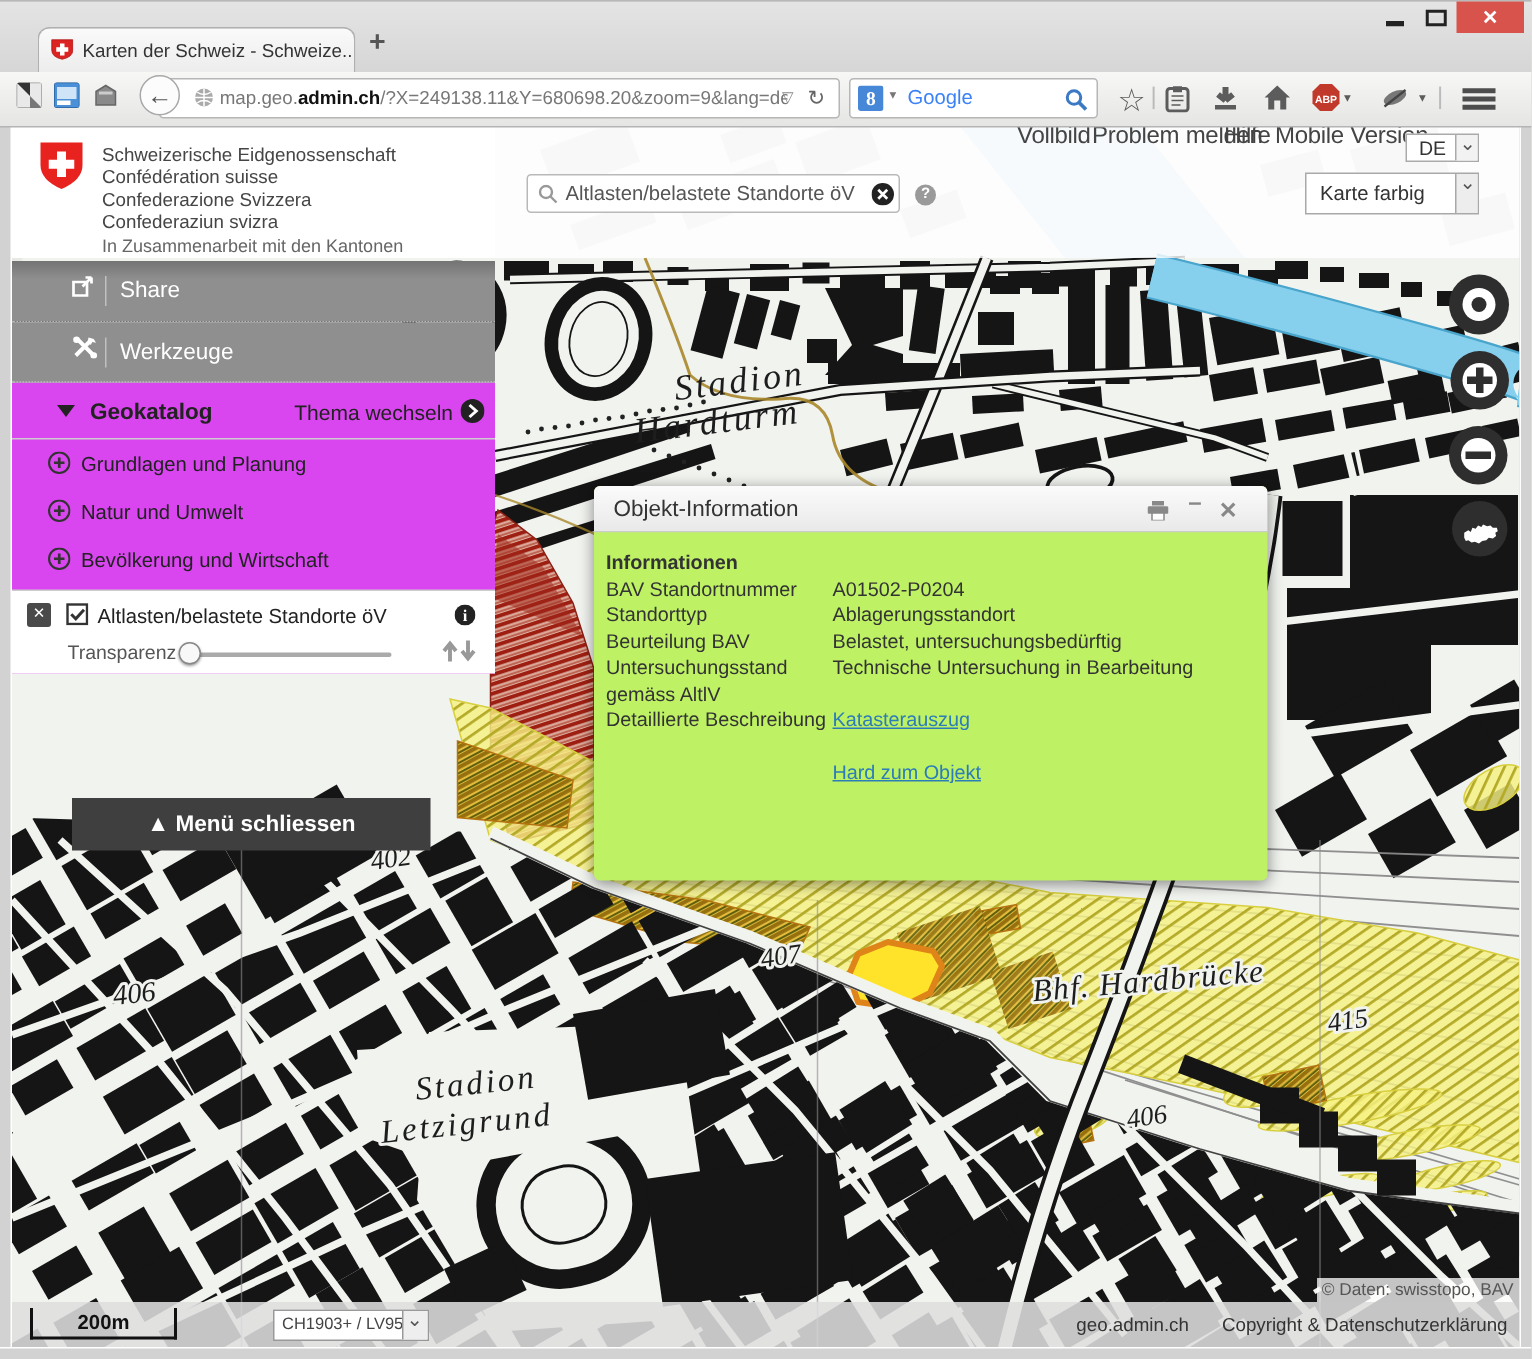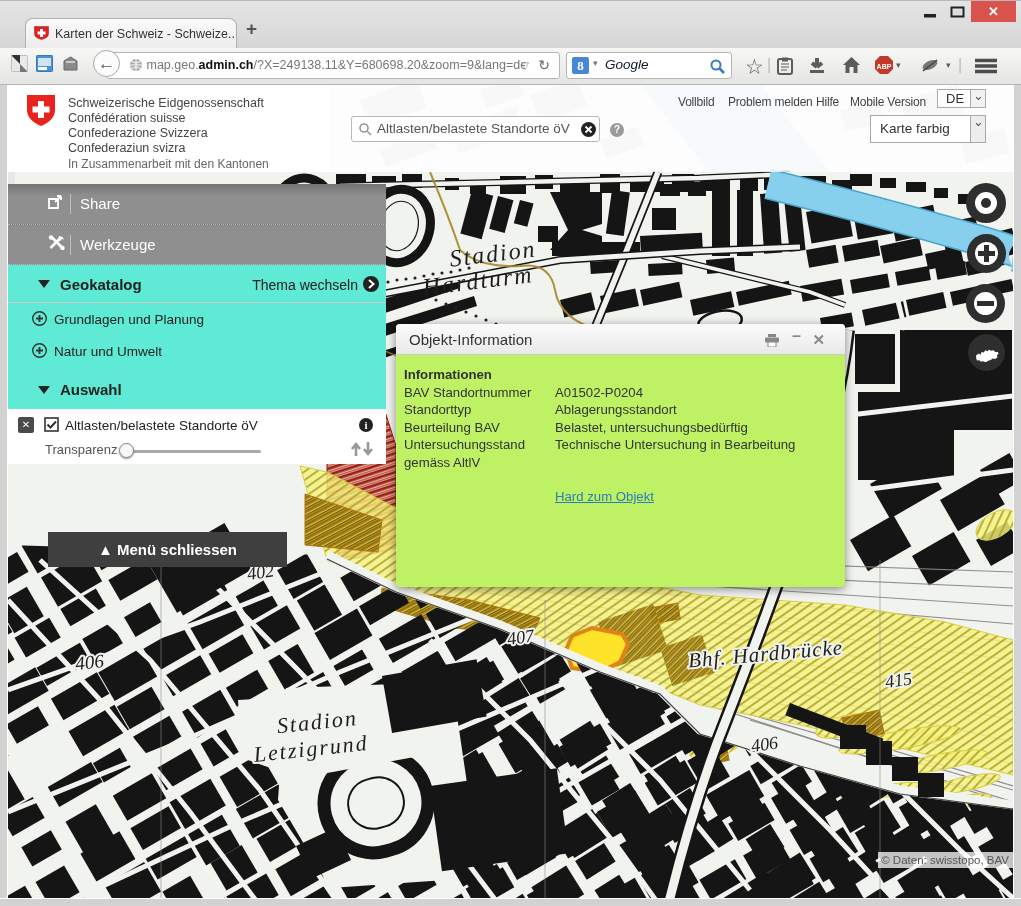--- a/index.html
+++ b/index.html
@@ -22,37 +22,37 @@
   background:#fcfcfc; border:1px solid #a8a8a8; color:#555; text-align:center; font-size:17px; line-height:25px; z-index:2; }
 #urlbar { position:absolute; left:106px; top:4px; width:454px; height:27px; background:#fff;
   border:1px solid #b6b6b6; border-radius:3px; font-size:12.5px; line-height:25px; color:#888; white-space:nowrap; overflow:hidden; }
 #searchbar { position:absolute; left:566px; top:4px; width:166px; height:27px; background:#fff;
   border:1px solid #b6b6b6; border-radius:3px; }
 .tbbtn { position:absolute; top:9px; color:#5c5c5c; font-size:16px; }
 #pagehead { position:absolute; left:8px; top:84px; width:322px; height:88px; background:#fff; }
 #headfade { position:absolute; left:330px; top:84px; width:683px; height:88px; background:rgba(255,255,255,0.8); }
 #logo { position:absolute; left:26px; top:94px; }
 .hl { position:absolute; left:68px; font-size:12.5px; color:#454545; font-weight:500; white-space:nowrap; }
-.hlink { position:absolute; top:95px; font-size:12px; letter-spacing:-0.2px; color:#444; white-space:nowrap; }
+.hlink { position:absolute; top:82px; font-size:16px; letter-spacing:-0.2px; color:#444; white-space:nowrap; }
 #dd-de { position:absolute; left:937px; top:89px; width:49px; height:19px; background:#fff; border:1px solid #aaa; font-size:13px; color:#333; }
 #dd-de .chev { position:absolute; right:0; top:0; width:15px; height:17px; border-left:1px solid #aaa; background:#f2f2f2; }
 #searchfield { position:absolute; left:351px; top:116px; width:249px; height:26px; background:#fff;
   border:1px solid #b9b9b9; border-radius:3px; font-size:13.5px; color:#555; line-height:24px; }
 #helpbtn { position:absolute; left:610px; top:123px; width:14px; height:14px; border-radius:50%; background:#9a9a9a;
   color:#fff; font-size:10px; text-align:center; line-height:14px; font-weight:bold; }
 #dd-karte { position:absolute; left:870px; top:115px; width:116px; height:28px; background:#fff; border:1px solid #a8a8a8; font-size:13.5px; color:#333; }
 #dd-karte .chev { position:absolute; right:0; top:0; width:15px; height:26px; border-left:1px solid #a8a8a8; background:#ededed; }
 .chev:after { content:"\2304"; position:absolute; left:2px; top:-2px; color:#555; font-size:13px; }
-#sidebar { position:absolute; left:8px; top:184px; width:378px; }
+#sidebar { position:absolute; left:8px; top:174px; width:322px; }
 .graybtn { position:relative; height:40.6px; background:#8f8f8f; color:#fff; font-size:15px;
   border-bottom:1px dotted #b5b5b5; line-height:40px; }
 .graybtn .ic { position:absolute; left:34px; top:0; width:28px; text-align:center; }
 .graybtn .sep { position:absolute; left:62px; top:10px; height:20px; border-left:1px solid #c0c0c0; }
 .graybtn .lb { position:absolute; left:72px; }
-#cat { background:#5eead4; }
+#cat { background:#d946ef; }
 .catrow { position:relative; height:32px; border-bottom:1px solid #d8d8d8; }
 .bold15 { font-size:15px; font-weight:bold; color:#222; }
 #popup { position:absolute; left:396px; top:324px; width:449px; height:263px; background:#bef264;
   border-radius:4px; box-shadow:0 2px 10px rgba(0,0,0,0.45); }
 #popup .tbar { height:31px; background:linear-gradient(#fbfbfb,#e9e9e9); border-bottom:1px solid #ccc;
   border-radius:4px 4px 0 0; position:relative; }
 #popup .tbar .t { position:absolute; left:13px; top:7px; font-size:15px; color:#333; }
 #popup .desc { margin:4px 0 0 0; background:#e4e4e4; padding:5px 4px 6px 8px; font-size:12.9px; letter-spacing:-0.1px; color:#333; line-height:16.5px; }
 #popup table { margin:11px 0 0 8px; font-size:13.2px; color:#333; border-spacing:0; line-height:17.5px; }
 #popup td { vertical-align:top; padding:0; }
@@ -1389,24 +1389,27 @@
             </svg></span>
           <span style="position:absolute;left:46px;top:9px;font-size:13.5px;color:#222">Grundlagen und Planung</span>
         </div>
   <div class="catrow" style="border-bottom:none">
           <span style="position:absolute;left:24px;top:8px"><svg width="15" height="15" viewBox="0 0 15 15">
               <circle cx="7.5" cy="7.5" r="6.8" fill="none" stroke="#333" stroke-width="1.4"></circle>
               <path d="M7.5 4 v7 M4 7.5 h7" stroke="#333" stroke-width="1.8"></path>
             </svg></span>
           <span style="position:absolute;left:46px;top:9px;font-size:13.5px;color:#222">Natur und Umwelt</span>
         </div>
-  <div class="catrow" style="height:42px;border-bottom:none">
-    <span style="position:absolute;left:30px;top:19px;width:0;height:0;border-left:6px solid transparent;border-right:6px solid transparent;border-top:8px solid #222"></span>
-    <span class="bold15" style="position:absolute;left:52px;top:14px">Auswahl</span>
-  </div>
+  <div class="catrow" style="border-bottom:1px solid #ccc;height:37px">
+          <span style="position:absolute;left:24px;top:8px"><svg width="15" height="15" viewBox="0 0 15 15">
+              <circle cx="7.5" cy="7.5" r="6.8" fill="none" stroke="#333" stroke-width="1.4"></circle>
+              <path d="M7.5 4 v7 M4 7.5 h7" stroke="#333" stroke-width="1.8"></path>
+            </svg></span>
+          <span style="position:absolute;left:46px;top:9px;font-size:13.5px;color:#222">Bevölkerung und Wirtschaft</span>
+        </div>
   <div style="position:relative;height:55px;background:#fff">
     <span style="position:absolute;left:10px;top:8px;width:16px;height:16px;background:#4a4a4a;border-radius:2px;color:#fff;font-size:10px;text-align:center;line-height:16px">✕</span>
     <svg style="position:absolute;left:36px;top:8px" width="15" height="15">
             <rect x="1" y="1" width="13" height="13" fill="none" stroke="#333" stroke-width="1.6"></rect>
             <path d="M3.5 7.5 l3 3 l5.5 -6" stroke="#333" stroke-width="2" fill="none"></path>
           </svg>
     <span style="position:absolute;left:57px;top:9px;font-size:13.5px;color:#222">Altlasten/belastete Standorte öV</span>
     <svg style="position:absolute;right:13px;top:9px" width="14" height="14">
             <circle cx="7" cy="7" r="7" fill="#222"></circle>
             <text x="7" y="11" text-anchor="middle" fill="#fff" font-size="11" font-weight="bold" font-family="Liberation Serif">i</text>
@@ -1449,20 +1452,24 @@
           </tr>
   <tr>
             <td class="l">Beurteilung BAV</td>
             <td>Belastet, untersuchungsbedürftig</td>
           </tr>
   <tr>
             <td class="l" style="white-space:normal">Untersuchungsstand gemäss AltlV</td>
             <td>Technische Untersuchung in Bearbeitung</td>
           </tr>
   <tr>
+            <td class="l">Detaillierte Beschreibung</td>
+            <td><a href="#">Katasterauszug</a></td>
+          </tr>
+  <tr>
             <td class="l" style="height:17px"></td>
             <td></td>
           </tr>
   <tr>
             <td class="l"></td>
             <td><a href="#">Hard zum Objekt</a></td>
           </tr>
  </tbody>
       </table>
 </div>
@@ -1480,20 +1487,28 @@
  <div class="inner" style="left:8px;top:8px;width:23px;height:23px"></div>
  <div style="position:absolute;left:11px;top:17px;width:17px;height:5px;background:#2e2e2e"></div>
 </div>
 <div class="ctl" style="left:968px;top:334px;width:37px;height:37px">
  <svg style="position:absolute;left:4px;top:7px" width="29" height="24" viewBox="0 0 25 22">
         <path d="M3 13 l2.5 -1.5 1.5 1 1 -2.5 2 .5 1.5 -2 2 1 1 -1.5 2.5 1 2 -.5 1.5 1.5 2.5 0 .5 2 -1.5 1 .5 2 -2 1.5 -2.5 -.5 -1.5 1.5 -2.5 .5 -2 1.5 -2.5 -1 -2 .5 -2 -1.5 -1.5 .5 -1 -2 Z" fill="#fff"></path>
       </svg>
 </div>
 
 <div id="copychip">© Daten: swisstopo, BAV</div>
+<div id="bottombar">
+ <div id="scalebar">200m</div>
+ <div id="dd-proj">
+        <span style="position:absolute;left:5px;top:3px">CH1903+ / LV95</span>
+        <span class="chev" style="height:19px"></span>
+      </div>
+ <div id="botlinks"><span style="margin-right:22px">geo.admin.ch</span><span>Copyright &amp; Datenschutzerklärung</span></div>
+</div>
 <div id="frame-l"></div>
     <div id="frame-r"></div>
     <div id="frame-b"></div>
 
 <div id="titlebar">
   <div id="tab">
         <span class="fav"><svg width="15" height="14" viewBox="0 0 15 14">
             <path d="M0.5 0.5 h14 v7 q0 4.5 -7 6 q-7 -1.5 -7 -6 Z" fill="#d22" stroke="#a11" stroke-width="0.5"></path>
             <rect x="6" y="3" width="3" height="8" fill="#fff"></rect>
             <rect x="3.5" y="5.5" width="8" height="3" fill="#fff"></rect>
@@ -1533,21 +1548,21 @@
    <span style="position:absolute;right:30px;top:0;color:#888;font-size:10px">▽</span>
    <span style="position:absolute;right:9px;top:0;color:#666;font-size:14px">↻</span>
       </div>
   <div id="backbtn">←</div>
   <div id="searchbar">
         <svg width="17" height="17" style="position:absolute;left:5px;top:4px">
           <rect width="17" height="17" rx="2" fill="#4787d7"></rect>
           <text x="8.5" y="13" text-anchor="middle" font-size="13" font-weight="bold" fill="#fff" font-family="Liberation Serif">8</text>
         </svg>
    <span style="position:absolute;left:26px;top:5px;font-size:9px;color:#777">▾</span>
-   <span style="position:absolute;left:38px;top:4px;font-style:italic;color:#0f172a;font-size:13.5px">Google</span>
+   <span style="position:absolute;left:38px;top:4px;color:#3b82f6;font-size:13.5px">Google</span>
    <svg width="15" height="15" style="position:absolute;right:6px;top:6px">
           <circle cx="6" cy="6" r="4.5" fill="none" stroke="#3a79c4" stroke-width="2"></circle>
           <line x1="9.5" y1="9.5" x2="14" y2="14" stroke="#3a79c4" stroke-width="2.5"></line>
         </svg>
       </div>
   <div class="tbbtn" style="left:745px;top:7px;font-size:21px">☆</div>
   <div class="tbbtn" style="left:767px;top:8px;color:#bbb">|</div>
   <svg class="tbbtn" style="left:776px;top:9px" width="18" height="18">
         <rect x="2" y="2" width="14" height="15" rx="2" fill="none" stroke="#5c5c5c" stroke-width="2"></rect>
         <rect x="6" y="0.5" width="6" height="4" fill="#5c5c5c"></rect>

